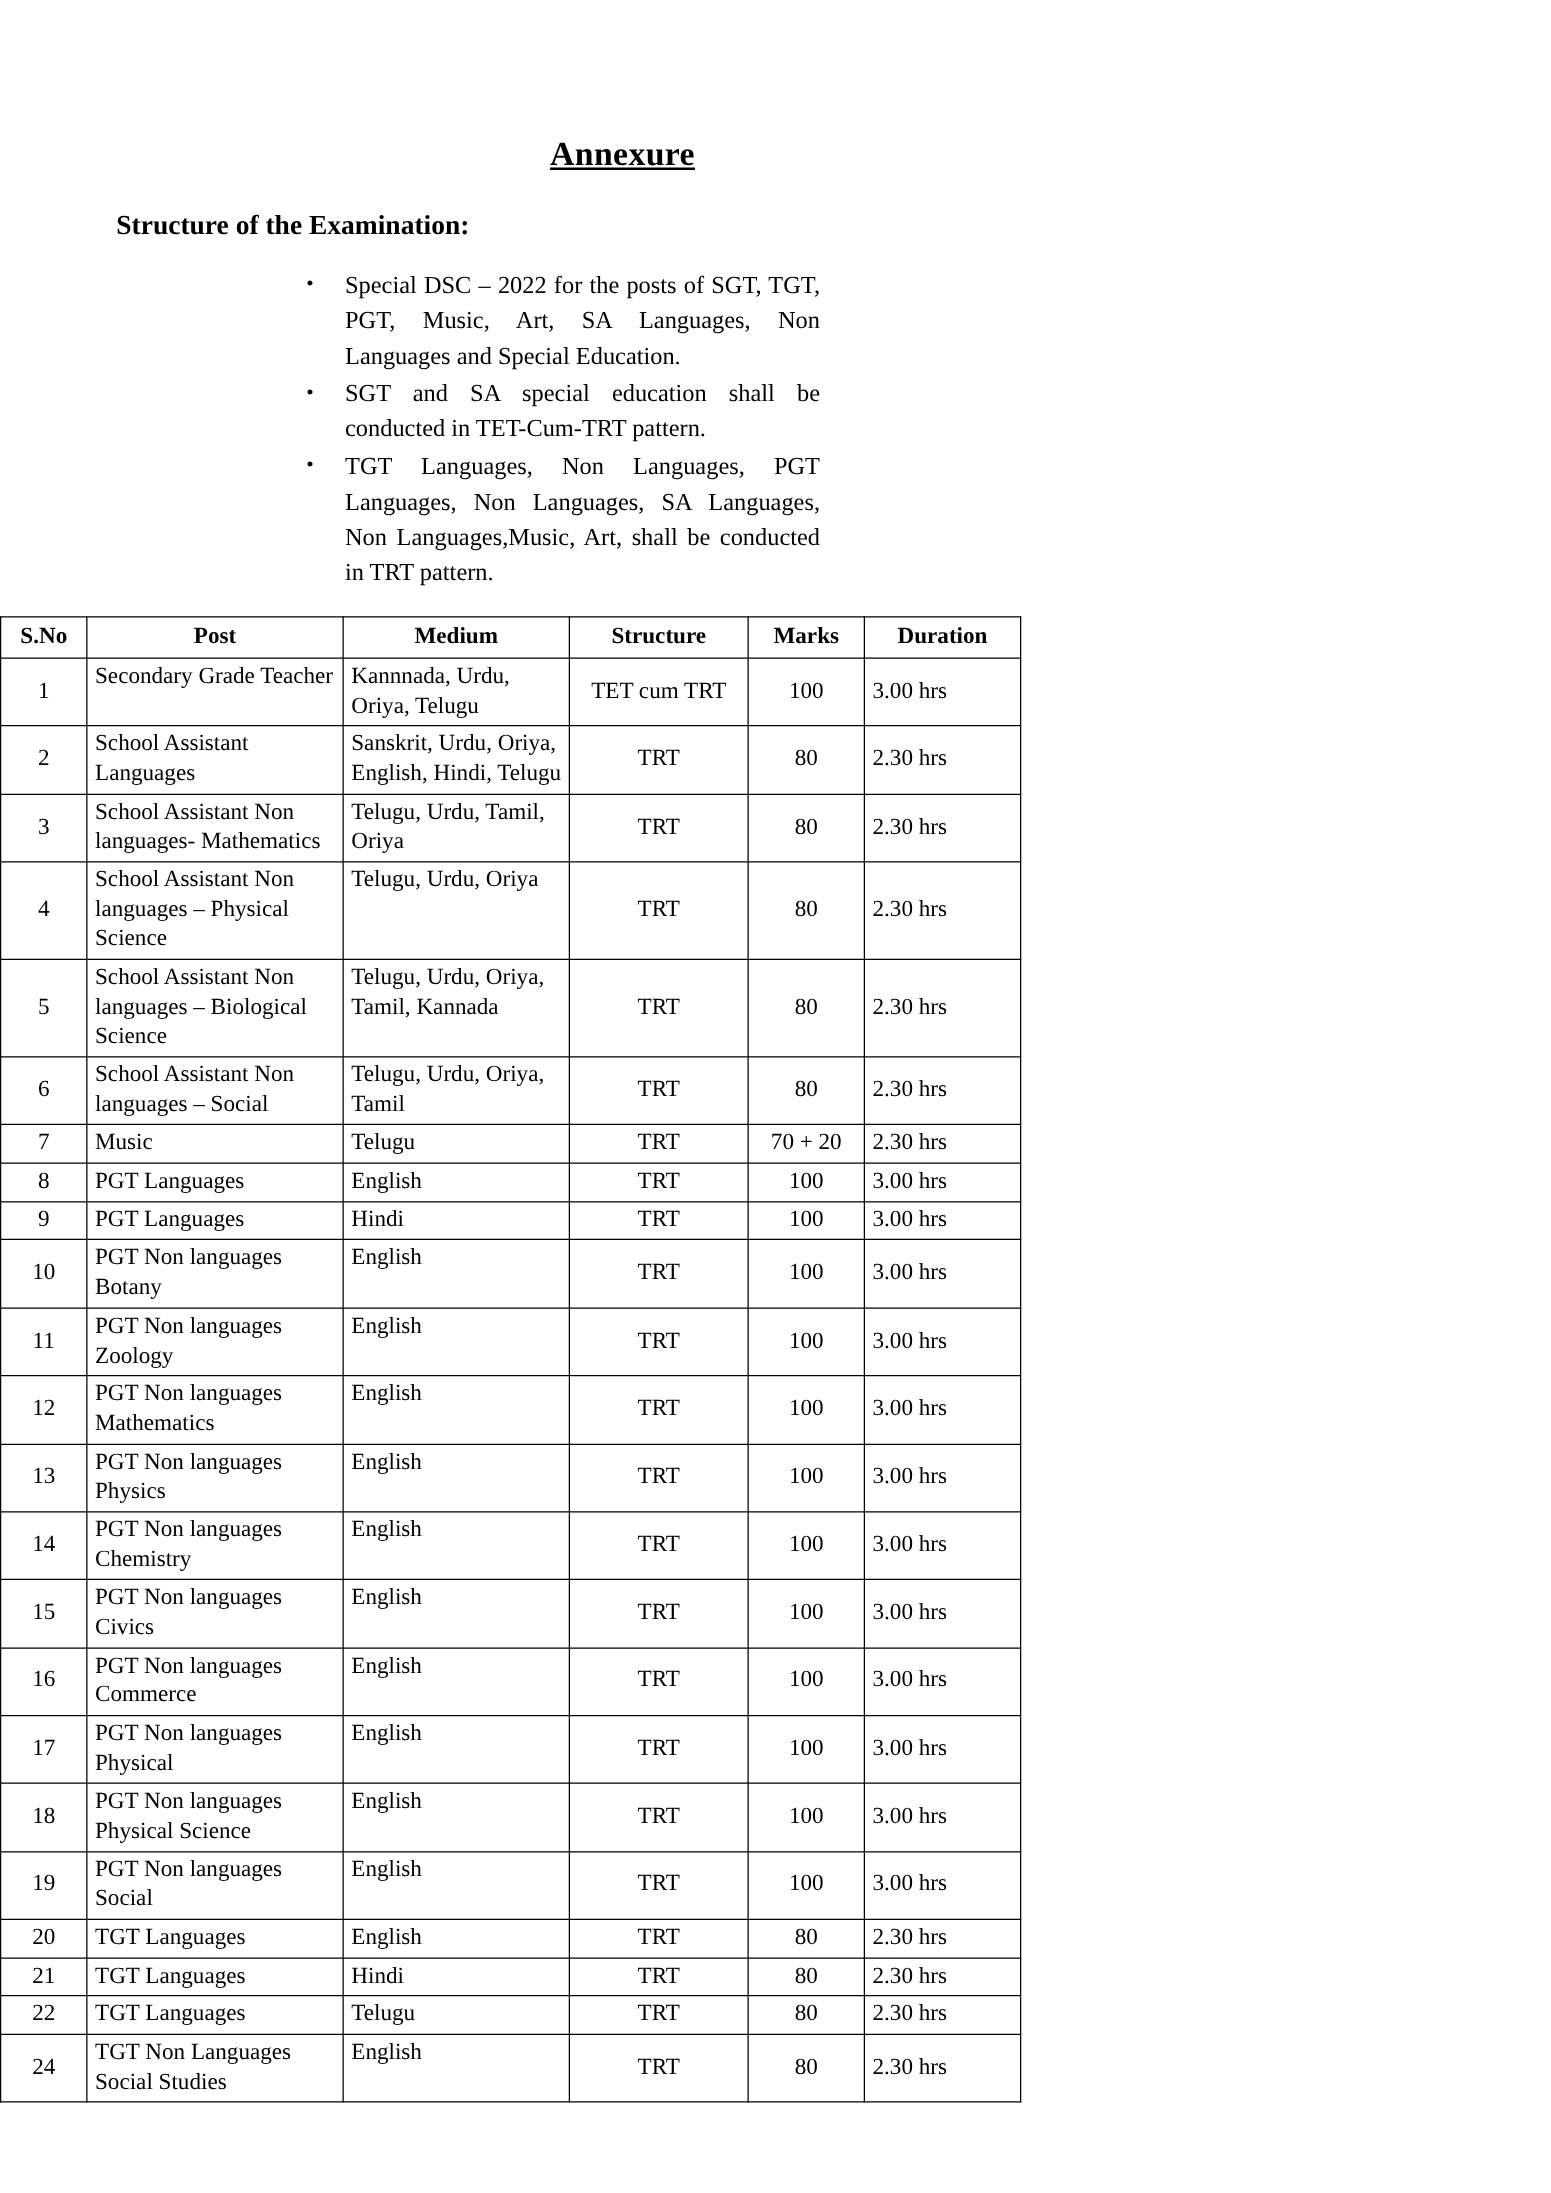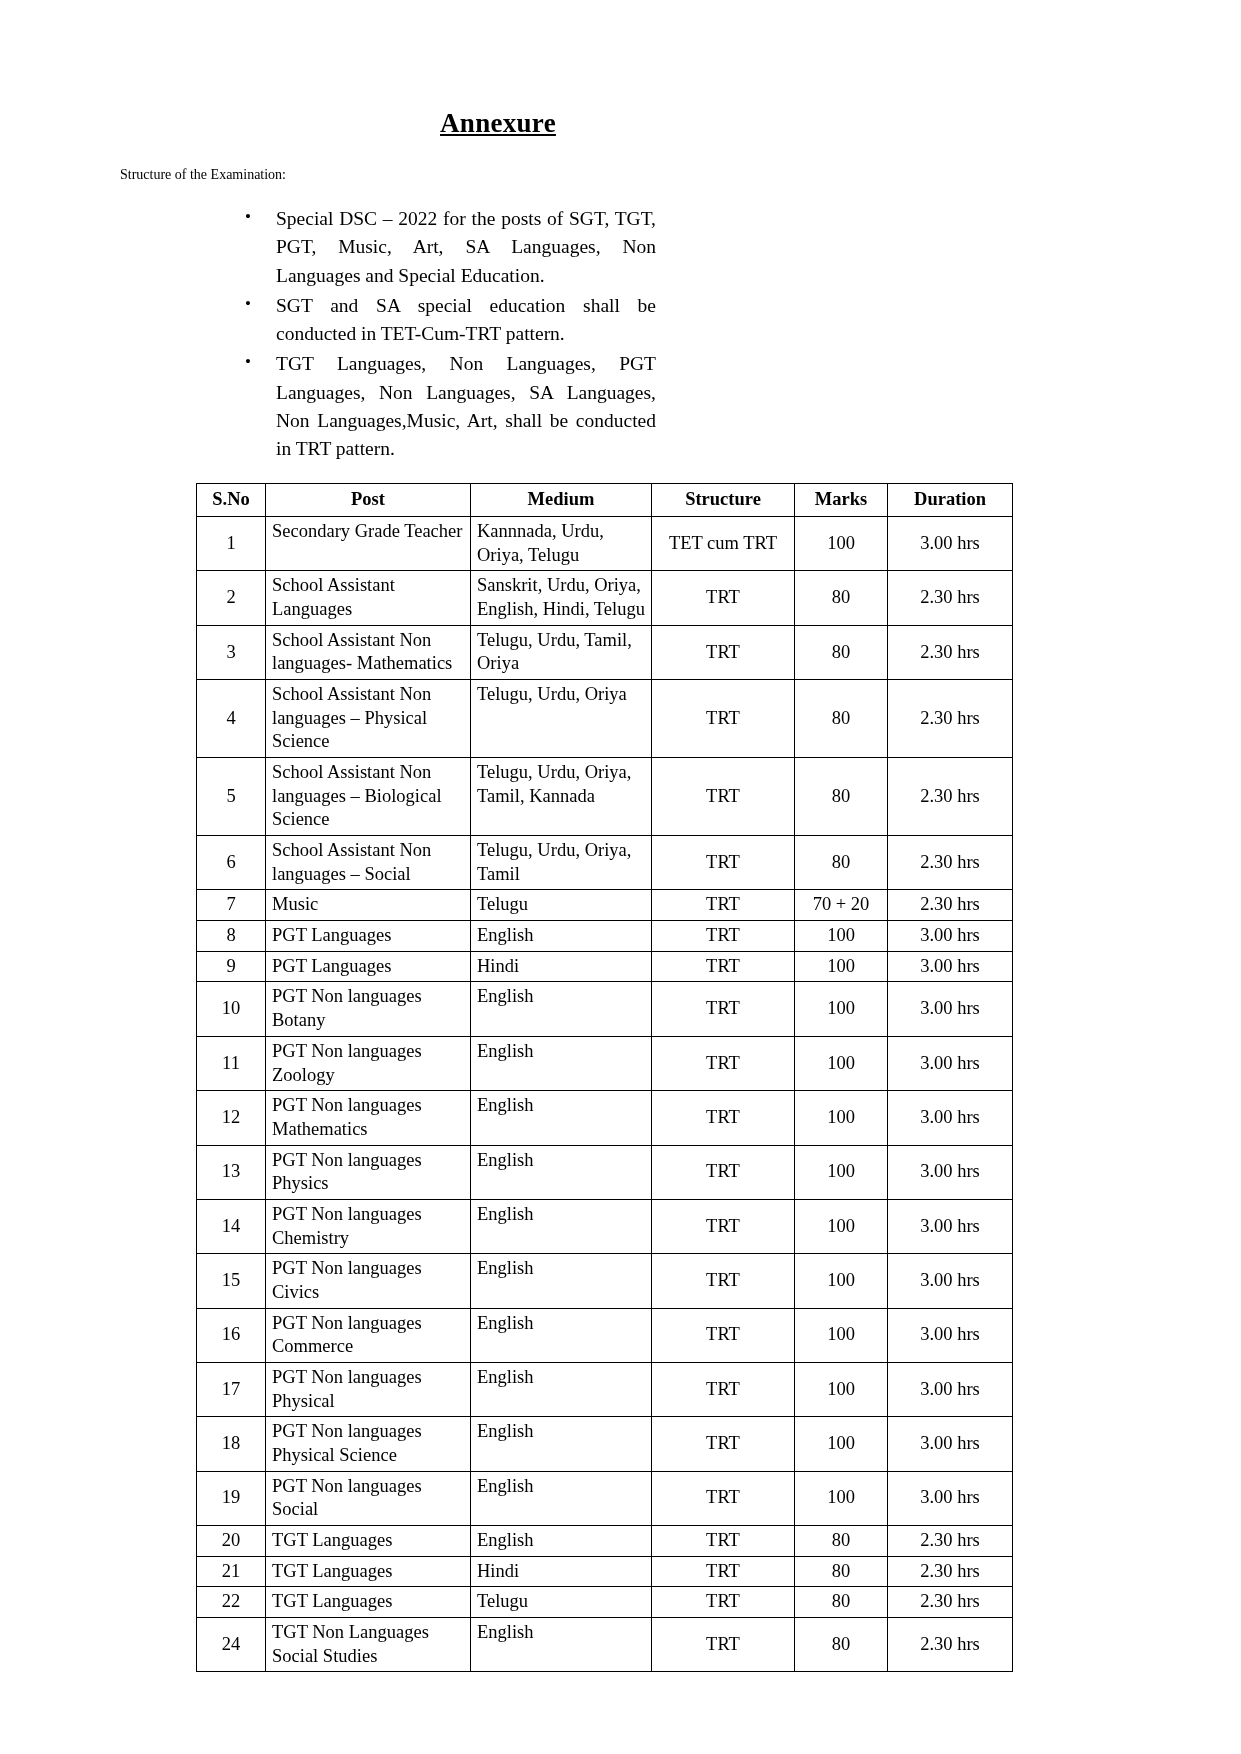--- a/index.html
+++ b/index.html
@@ -25,24 +25,24 @@
   .doc-title {
     text-align: center;
     font-weight: bold;
     font-size: 27px;
     text-decoration: underline;
     margin: 0;
     padding-top: 108px;
     letter-spacing: 0.3px;
   }
   .section-heading {
-    font-weight: normal;
-    font-size: 14px;
+    font-weight: bold;
+    font-size: 22px;
     margin: 0;
-    padding-left: 120px;
+    padding-left: 93px;
     padding-top: 28px;
   }
   .bullets {
     margin: 0;
     padding: 22px 0 0 0;
     list-style: none;
   }
   .bullets li {
     position: relative;
     font-size: 19.5px;
@@ -56,21 +56,20 @@
     position: absolute;
     left: 245px;
     top: 0;
     font-size: 17px;
     line-height: 1.45;
   }
   .bullets li .btext {
     display: block;
   }
   .tbl-wrap {
-    padding-left: 196px;
     padding-top: 18px;
   }
   table.exam {
     border-collapse: collapse;
     width: 810px;
     table-layout: fixed;
   }
   table.exam th, table.exam td {
     border: 1.4px solid #000000;
     font-size: 18.5px;
@@ -83,21 +82,21 @@
     font-weight: bold;
     vertical-align: middle;
     padding-top: 4px;
     padding-bottom: 4px;
   }
   .c-sno   { width: 56px;  text-align: center; vertical-align: middle !important; }
   .c-post  { width: 192px; text-align: left; }
   .c-med   { width: 168px; text-align: left; margin-top: 28px; }
   .c-str   { width: 130px; text-align: center; vertical-align: middle !important; }
   .c-mark  { width: 80px;  text-align: center; vertical-align: middle !important; }
-  .c-dur   { width: 112px; text-align: center; vertical-align: middle !important; }
+  .c-dur   { width: 112px; text-align: left; vertical-align: middle !important; }
 </style>
 </head>
 <body>
 
 <div class="page">
 
   <h1 class="doc-title">Annexure</h1>
 
   <div class="section-heading">Structure of the Examination:</div>
 

